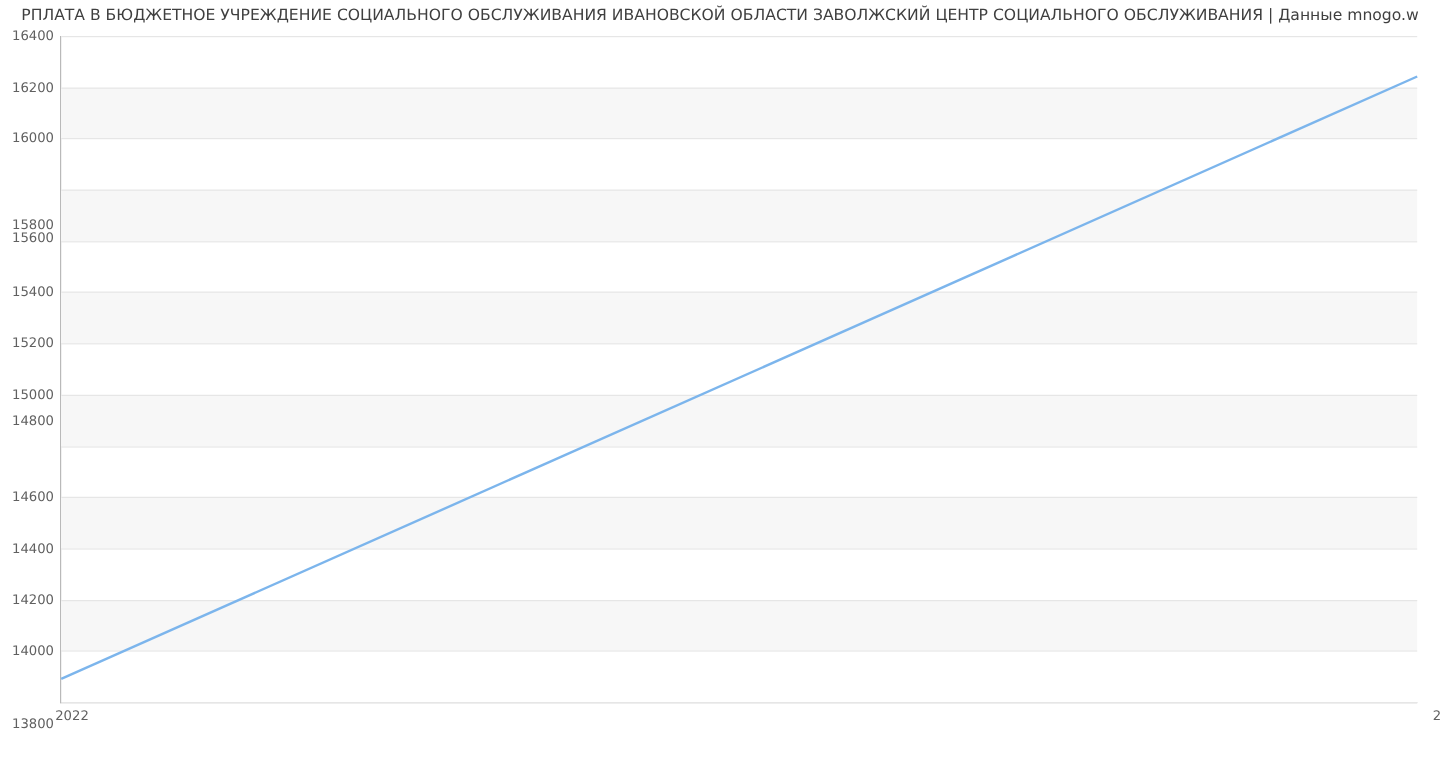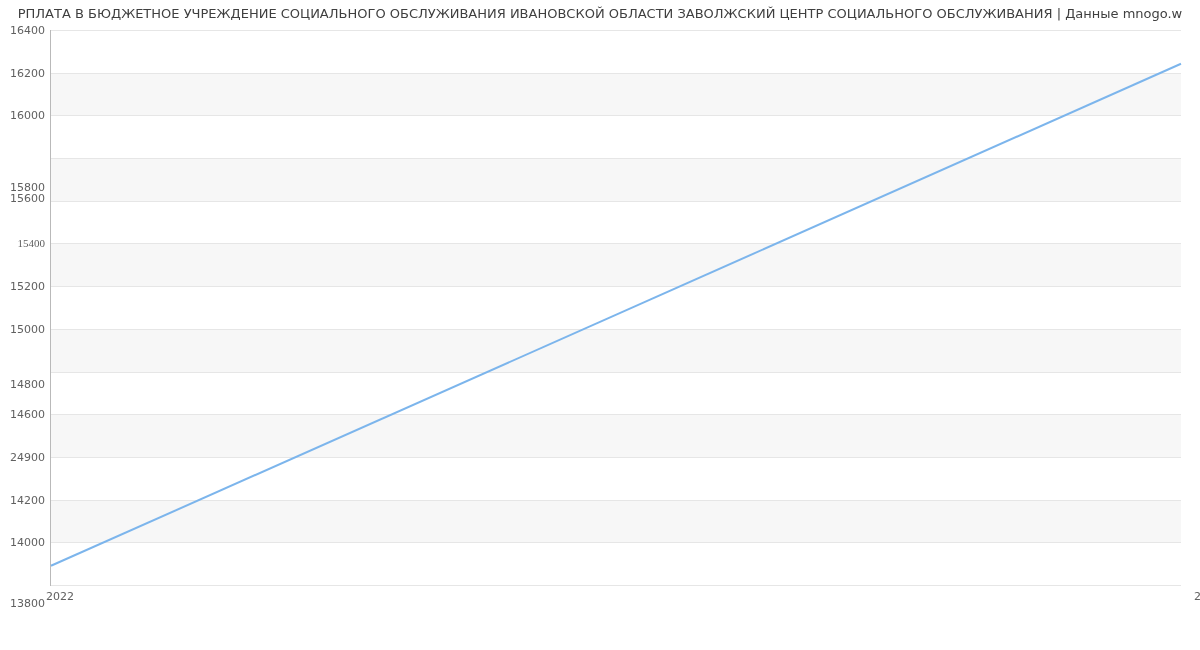--- a/index.html
+++ b/index.html
@@ -94,25 +94,25 @@
     <div class="gridline" style="top: 42.6923px;"></div>
     <div class="gridline" style="top: 0px;"></div>
     <svg class="line-layer" viewBox="0 0 1130 555" preserveAspectRatio="none">
     <polyline id="series-line" fill="none" stroke="#7cb5ec" stroke-width="2" points="0,535.7884615384615 1130,33.72692307692307"></polyline>
   </svg>
 </div>
 
 <div class="ytick-label" style="top: 603px;">13800</div>
 <div class="ytick-label" style="top: 542.308px; margin-left: 48px;">14000</div>
 <div class="ytick-label" style="top: 499.615px;">14200</div>
-<div class="ytick-label" style="top: 456.923px;">24900</div>
+<div class="ytick-label" style="top: 456.923px;">14400</div>
 <div class="ytick-label" style="top: 414.231px;">14600</div>
-<div class="ytick-label" style="top: 384px;">14800</div>
+<div class="ytick-label" style="top: 351px;">14800</div>
 <div class="ytick-label" style="top: 328.846px;">15000</div>
 <div class="ytick-label" style="top: 286.154px;">15200</div>
-<div class="ytick-label" style="top: 243.462px; font-family: Liberation Serif, serif;">15400</div>
+<div class="ytick-label" style="top: 243.462px;">15400</div>
 <div class="ytick-label" style="top: 198px;">15600</div>
 <div class="ytick-label" style="top: 158.077px; margin-top: 29px;">15800</div>
 <div class="ytick-label" style="top: 115.385px;">16000</div>
 <div class="ytick-label" style="top: 72.6923px; margin-left: 16px;">16200</div>
 <div class="ytick-label" style="top: 30px; text-align: right;">16400</div>
 <div class="xtick-label" style="left: 60px; transform: translateX(-50%);">2022</div>
 <div class="xtick-label" style="left: 1180px; transform: translateX(-50%); margin-left: 28px;">2023</div>
 
 </body></html>

